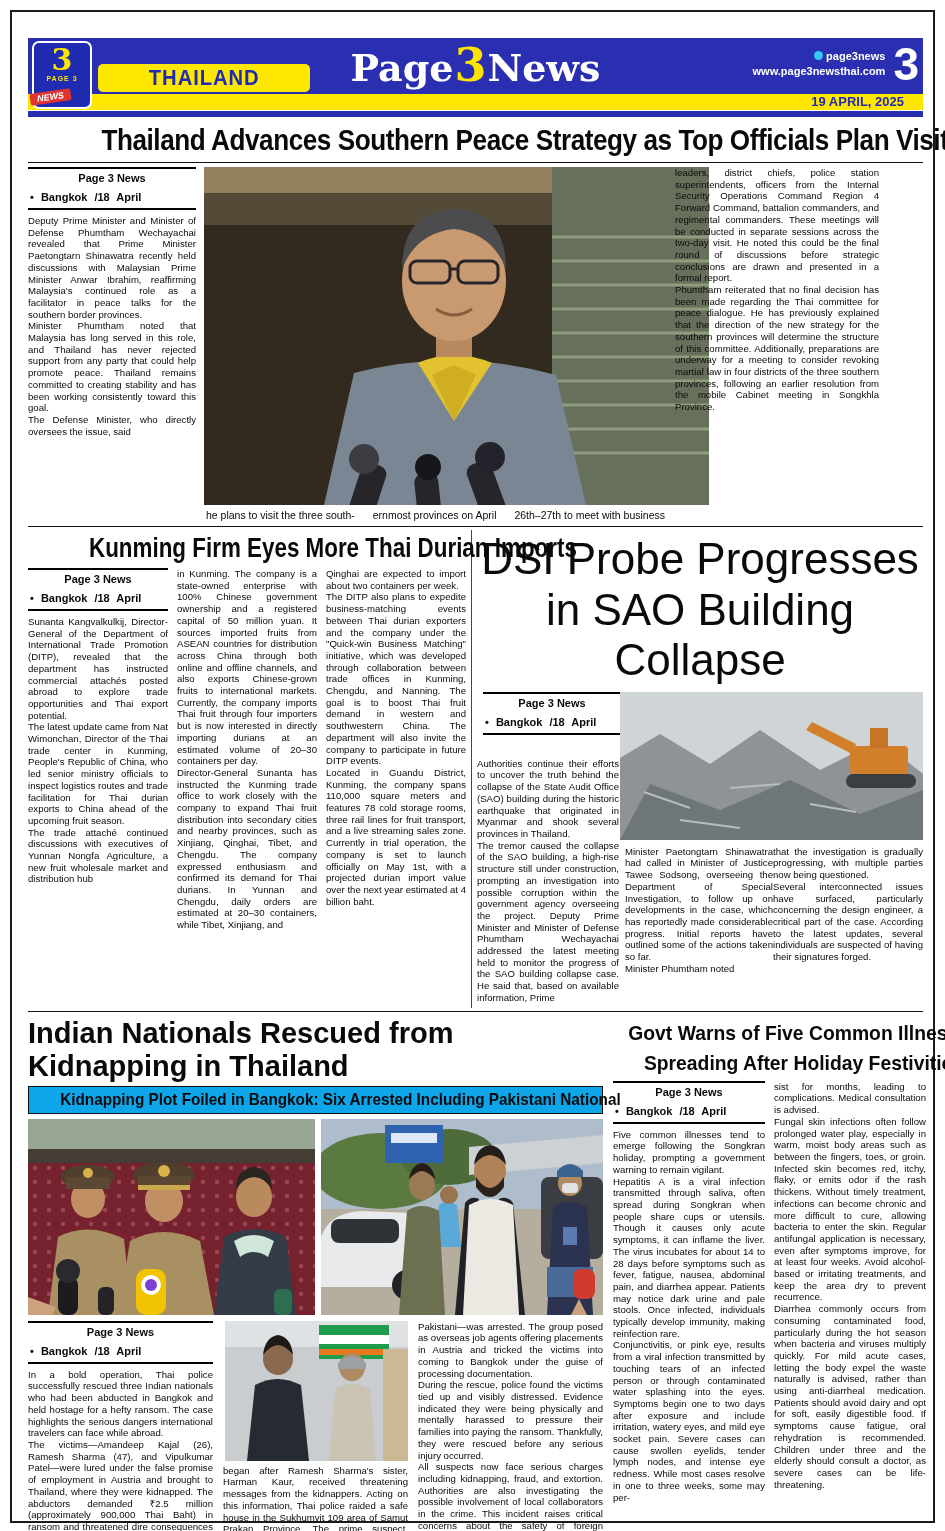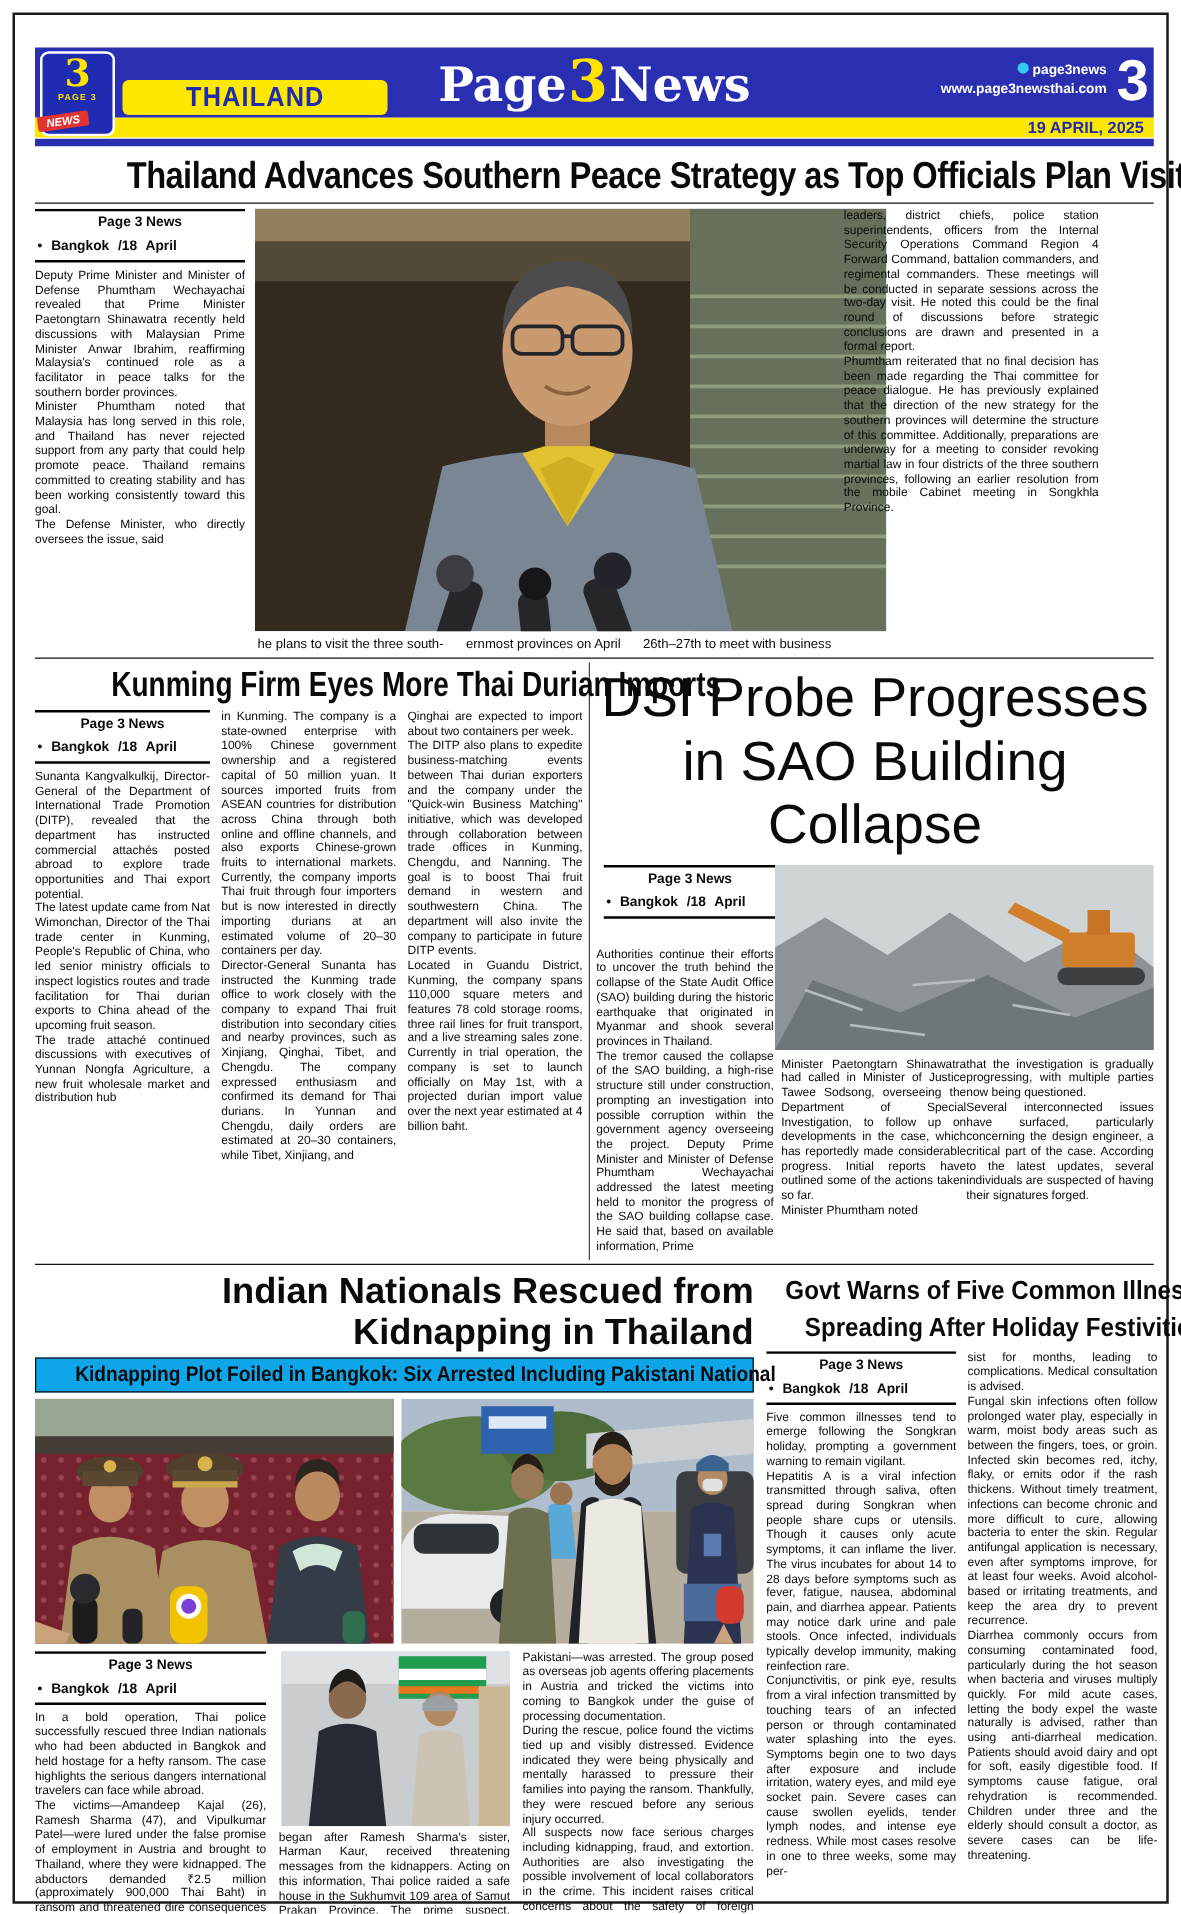--- a/index.html
+++ b/index.html
@@ -21,21 +21,21 @@
   .thailand-tab span{color:#1f2bb0;font-weight:bold;font-size:22px;letter-spacing:1px;
         display:inline-block;transform:scaleX(.92);}
   .masthead{position:absolute;left:50%;top:1px;transform:translateX(-50%);white-space:nowrap;
         font-family:"DejaVu Serif",serif;font-weight:bold;color:#fff;font-size:38px;line-height:52px;}
   .masthead .m3{color:#ffe400;font-size:46px;padding:0 1px;}
   .hdr-right{position:absolute;right:2px;top:2px;display:flex;align-items:center;gap:8px;}
   .hdr-right .lines{text-align:right;color:#fff;font-weight:bold;font-size:11px;line-height:15px;}
   .dot{display:inline-block;width:9px;height:9px;border-radius:50%;background:#35c8f0;margin-right:3px;}
   .big3{color:#fff;font-weight:bold;font-size:46px;line-height:48px;padding-right:2px;}
   .date-strip{height:16px;background:#ffe800;text-align:right;line-height:16px;
-        font-weight:bold;font-size:13px;color:#1f2bb0;padding-right:8px;}
+        font-weight:bold;font-size:13px;color:#1f2bb0;padding-right:19px;}
   .blue-bar{height:6px;background:#2a2fb2;margin-top:1px;}
 
   
   .headline-main{margin:4px 0 2px;text-align:center;border-bottom:1.5px solid #111;padding-bottom:4px;}
   .headline-main span{display:inline-block;font-weight:bold;font-size:30px;white-space:nowrap;
         transform:scaleX(.87);transform-origin:center;letter-spacing:-.5px;}
   .h-cond{display:inline-block;font-weight:bold;white-space:nowrap;transform-origin:center;}
 
   
   .byline{border-top:2px solid #000;border-bottom:2px solid #000;padding:3px 2px 5px;margin-bottom:5px;}
@@ -69,21 +69,21 @@
   .dsi-byline{position:absolute;left:6px;top:0;width:138px;}
   .dsi-photo{position:absolute;right:0;top:0;width:303px;height:148px;}
   .dsi-col1{position:absolute;left:0;top:66px;width:142px;}
   .dsi-col2{position:absolute;left:148px;top:154px;width:148px;}
   .dsi-col3{position:absolute;right:0;top:154px;width:150px;}
 
   
   .row3{display:flex;margin-top:2px;}
   .kidnap{width:575px;}
   .illness{flex:1;}
-  .kidnap h2{margin:2px 0 3px;text-align:right;}
+  .kidnap h2{margin:2px 0 3px;text-align:left;}
   .kidnap h2 span{font-size:29px;transform:scaleX(.85);}
   .sub-banner{background:#0ea5e9;border:1.5px solid #111;text-align:center;padding:3px 0;margin:2px 0 5px;}
   .sub-banner span{font-weight:bold;font-size:17px;transform:scaleX(.9);display:inline-block;white-space:nowrap;}
   .kidnap-photos{display:flex;gap:6px;}
   .kp{height:196px;}
   .kp1{width:287px;}
   .kp2{width:282px;}
   .kidnap-cols{display:flex;gap:10px;margin-top:6px;}
   .kidnap-cols .col{width:185px;}
   .inset-photo{width:183px;height:140px;margin:0 0 4px 2px;}

